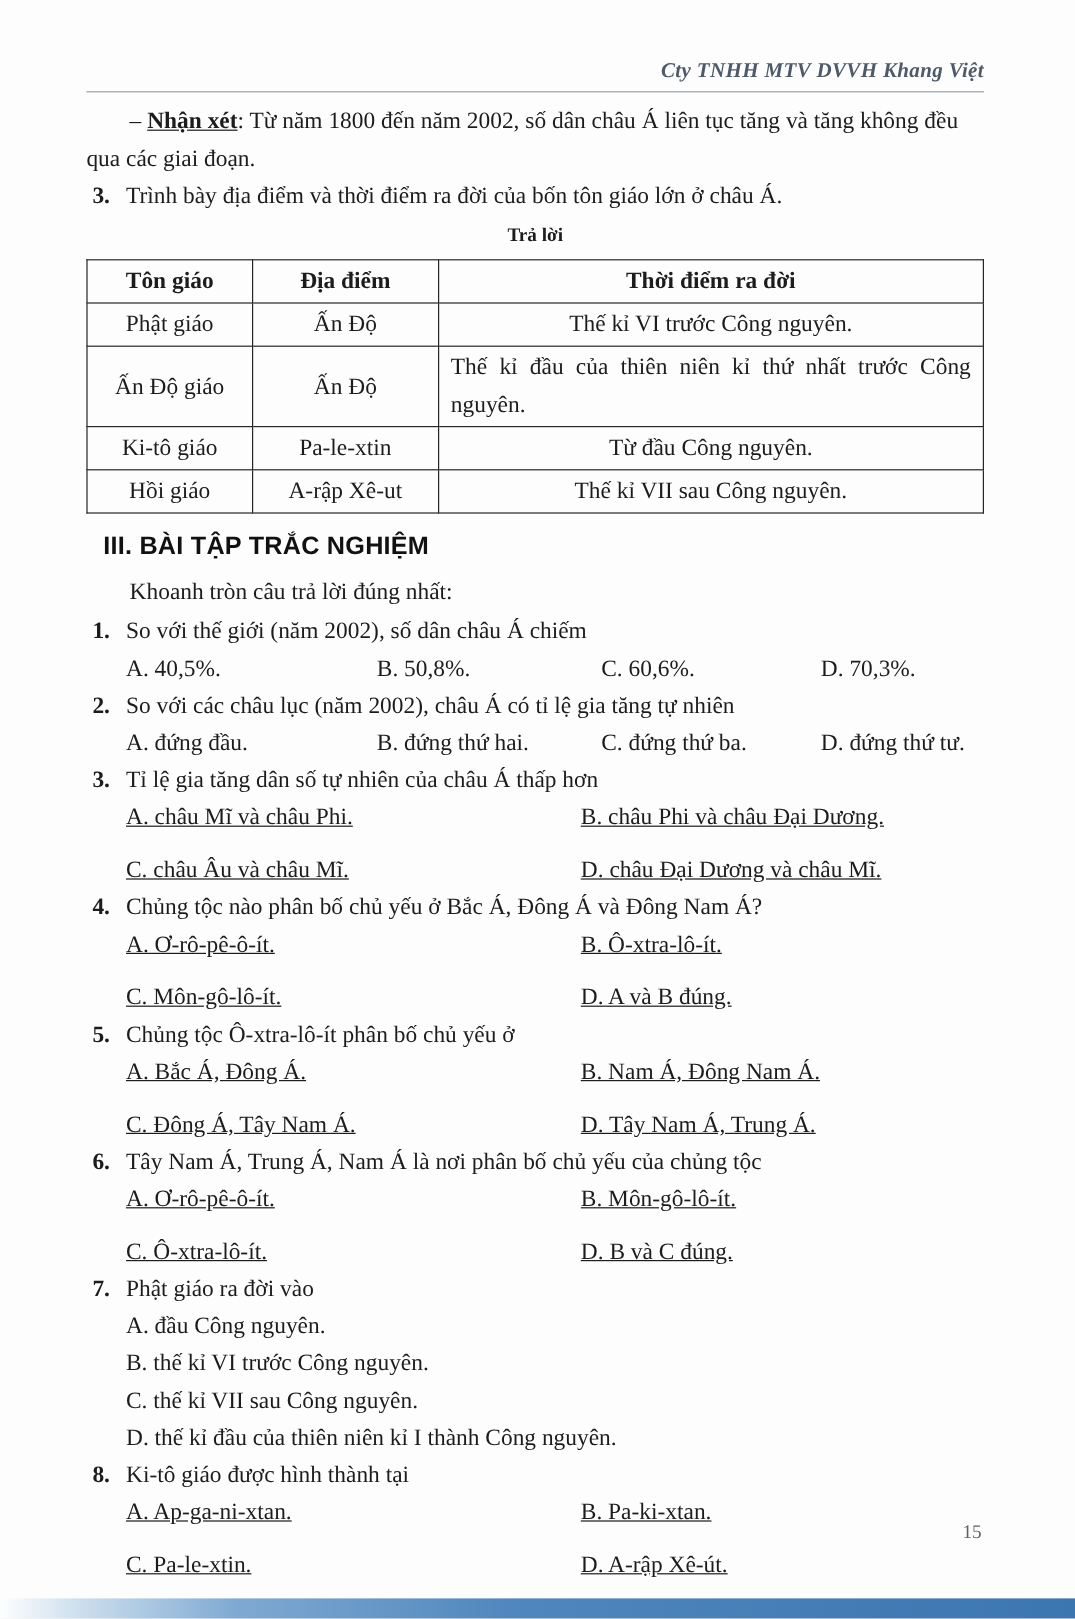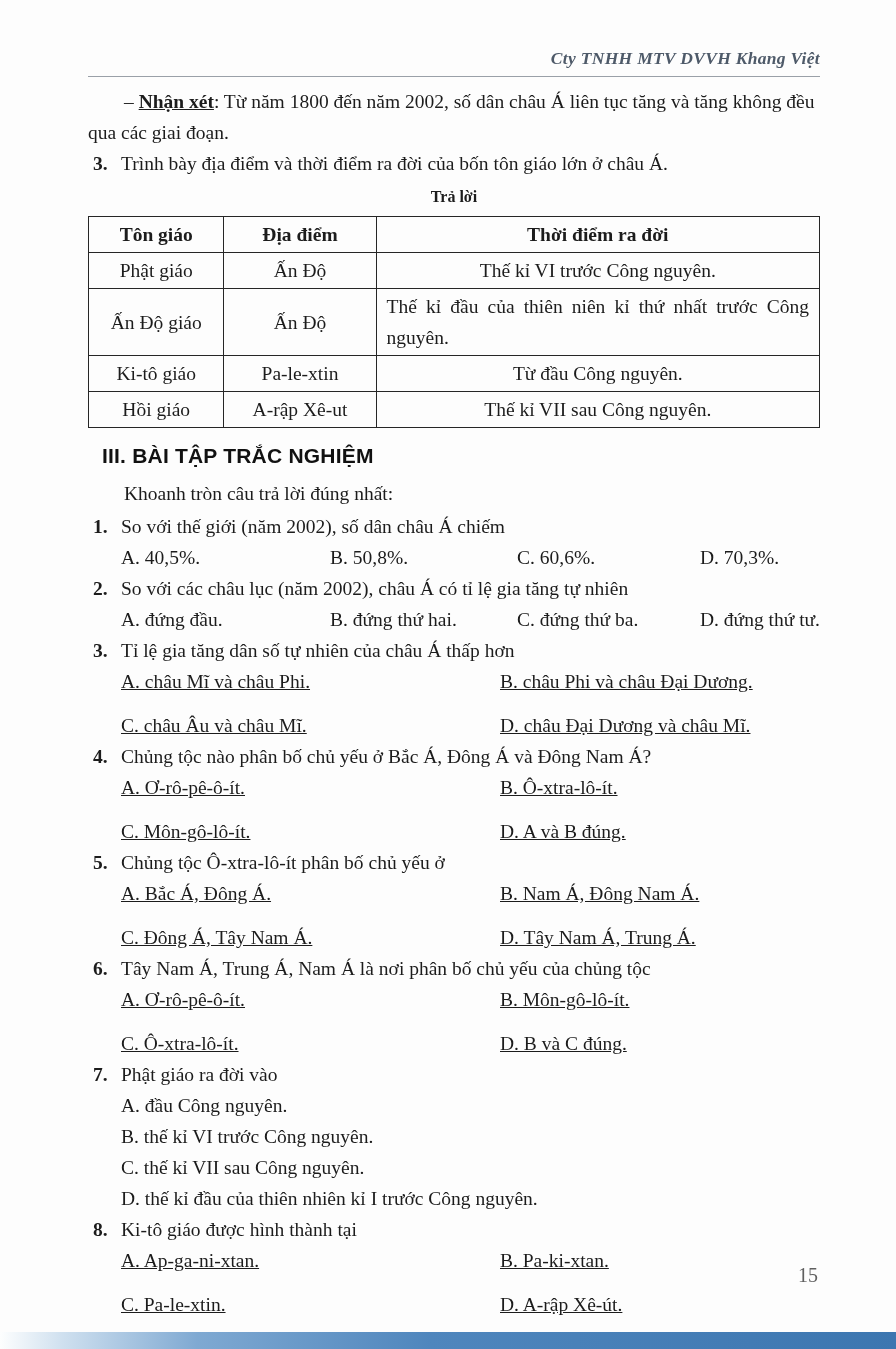--- a/index.html
+++ b/index.html
@@ -1,20 +1,20 @@
 <!DOCTYPE html>
 <html><head>
 <meta charset="utf-8">
 <style>
   * { margin:0; padding:0; box-sizing:border-box; }
   html, body { background:#e9e9e9; }
   body { font-family:"Liberation Serif","DejaVu Serif",serif; }
   .page {
     position:relative; width:896px; height:1349px; background:#fdfdfd;
-    color:#1c1c1c; overflow:hidden; margin:0 auto;padding-left:16px;
+    color:#1c1c1c; overflow:hidden; margin:0 auto;
   }
   
   .header { padding:48px 76px 0 72px; }
   .header-text {
     display:block; text-align:right; font-style:italic; font-weight:bold;
     color:#4e5a69; font-size:17.5px; letter-spacing:.3px;
   }
   .header-rule { margin-top:7px; border-top:1.6px solid #9aa0a8; }
   
   .bodywrap { padding:9px 76px 0 72px; font-size:19.5px; line-height:31px; }
@@ -42,21 +42,21 @@
   .instruction { padding-left:36px; margin-top:7px; }
   
   .questions { margin-top:2px; }
   .q-line { position:relative; padding-left:33px; }
   .opts { padding-left:33px;gap:13px; }
   .opts-inline4 { display:grid; grid-template-columns:196px 174px 170px 1fr; }
   .opts-grid2 { display:grid; grid-template-columns:366px 1fr;text-decoration:underline; }
   .opts-stack .opt { display:block; }
   .opt { white-space:nowrap; }
   
-  .page-number { position:absolute; right:78px; bottom:62px; color:#5f5f5f; font-size:20px; }
+  .page-number { position:absolute; right:78px; bottom:62px; color:#5f5f5f; font-size:16px; }
   .footer-bar {
     position:absolute; left:0; right:0; bottom:0; height:17px;
     background:linear-gradient(90deg,#fdfefe 0%,#cfe0ef 7%,#7fa9d2 22%,#4f86bd 48%,#3c76b0 100%);
   }
 </style>
 </head>
 <body>
 
 <div class="page">
 
@@ -196,21 +196,21 @@
 
       <div class="question">
         <div class="q-line">
           <span class="num">7.</span>
           <span>Phật giáo ra đời vào</span>
         </div>
         <div class="opts opts-stack">
           <span class="opt">A. đầu Công nguyên.</span>
           <span class="opt">B. thế kỉ VI trước Công nguyên.</span>
           <span class="opt">C. thế kỉ VII sau Công nguyên.</span>
-          <span class="opt">D. thế kỉ đầu của thiên nhiên kỉ I trước Công nguyên.</span>
+          <span class="opt">D. thế kỉ đầu của thiên niên kỉ I thành Công nguyên.</span>
         </div>
       </div>
 
       <div class="question">
         <div class="q-line">
           <span class="num">8.</span>
           <span>Ki-tô giáo được hình thành tại</span>
         </div>
         <div class="opts opts-grid2">
           <span class="opt">A. Ap-ga-ni-xtan.</span>

